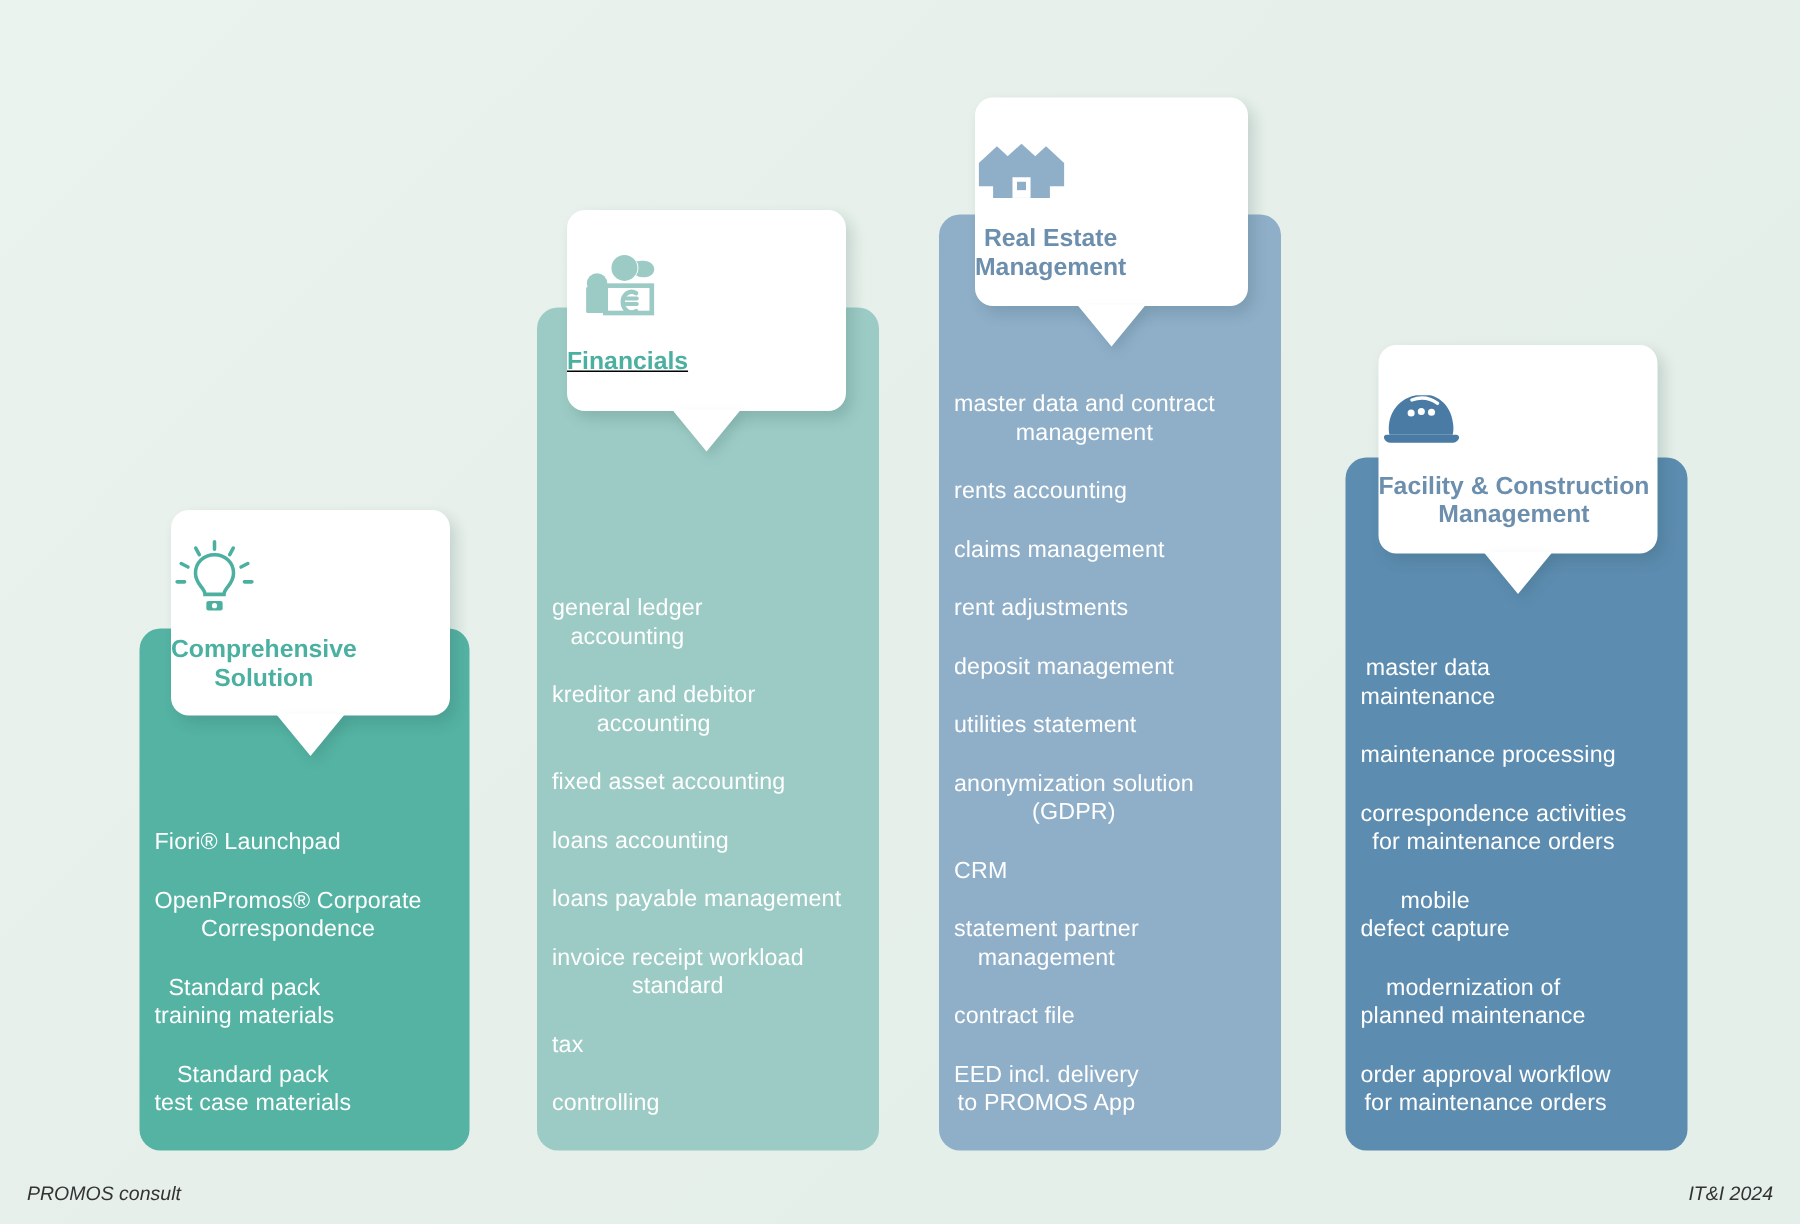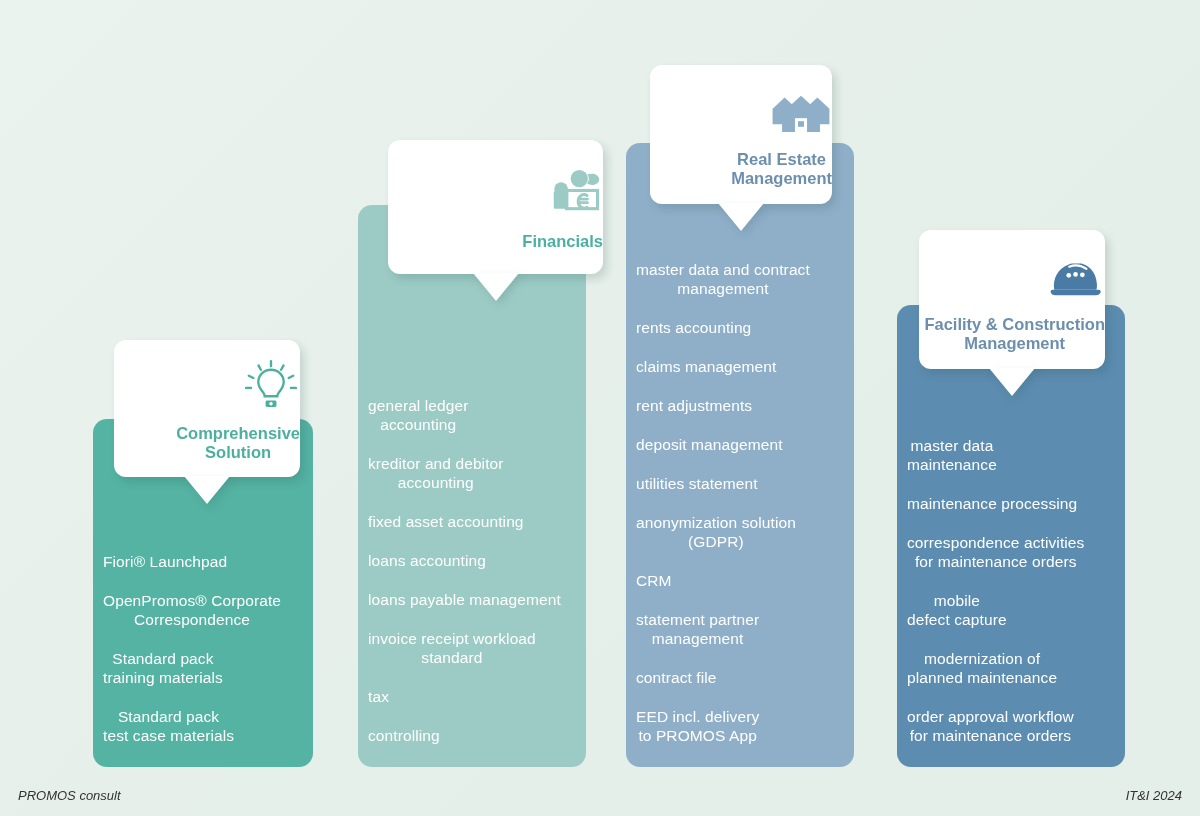--- a/index.html
+++ b/index.html
@@ -54,21 +54,21 @@
   .col-1 .item { font-size: 15.5px; }
 
   
   .bubble {
     position: absolute;
     background: #ffffff;
     border-radius: 12px;
     box-shadow: 4px 5px 9px rgba(40, 80, 80, 0.18);
     display: flex;
     flex-direction: column;
-    align-items: flex-end;
+    align-items: flex-start;
     justify-content: center;
     box-sizing: border-box;
   }
   .bubble::after {
     content: "";
     position: absolute;
     bottom: -27px;
     left: 50%;
     transform: translateX(-50%);
     width: 0;
@@ -87,21 +87,21 @@
   }
   .bubble .title {
     font-weight: bold;
     font-size: 16.5px;
     line-height: 19px;
     text-align: center;
     white-space: pre-line;
   }
 
   .bub-1 { left: 114px; top: 340px; width: 186px; height: 137px; }
-  .bub-2 { left: 388px; top: 140px; width: 215px; height: 134px; }
+  .bub-2 { left: 378px; top: 140px; width: 186px; height: 134px; text-decoration: underline; }
   .bub-3 { left: 650px; top: 65px;  width: 182px; height: 139px; }
   .bub-4 { left: 919px; top: 230px; width: 186px; height: 139px; }
 
   .bub-1 .title, .bub-2 .title { color: #4bb0a0; }
   .bub-3 .title, .bub-4 .title { color: #6d8fae; }
 
   .bub-1 .icon-wrap svg { color: #4bb0a0; }
   .bub-2 .icon-wrap svg { color: #9ccbc5; }
   .bub-3 .icon-wrap svg { color: #8fafc9; }
   .bub-4 .icon-wrap svg { color: #4a7ba5; }

